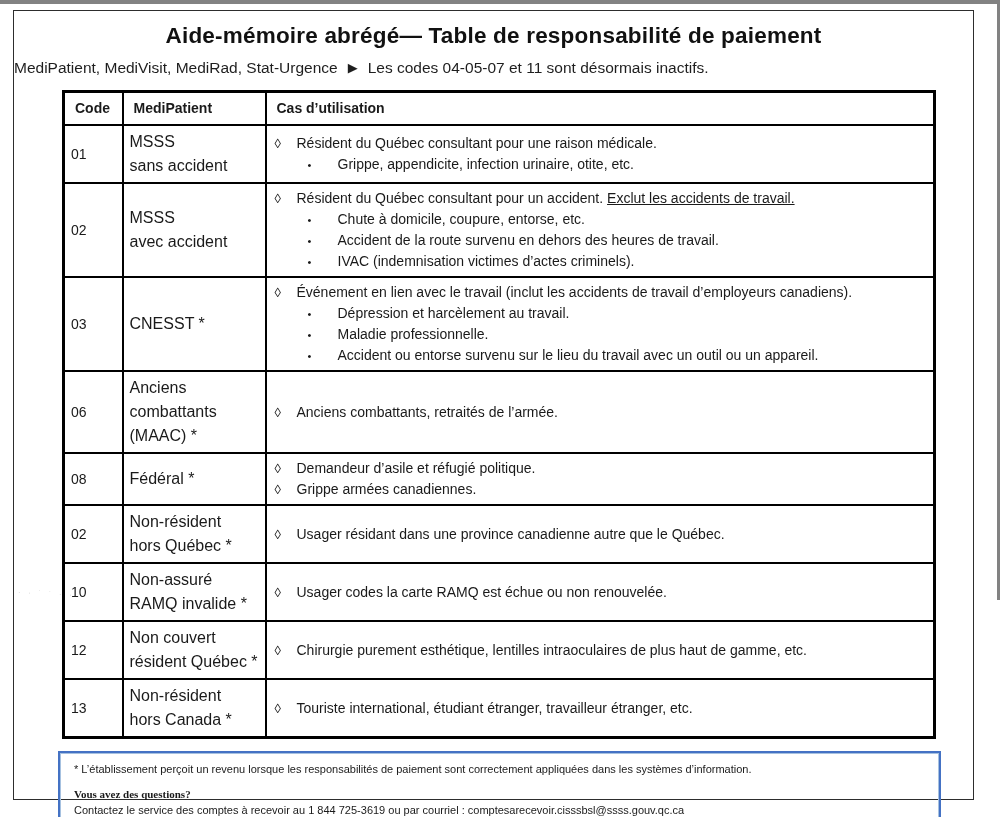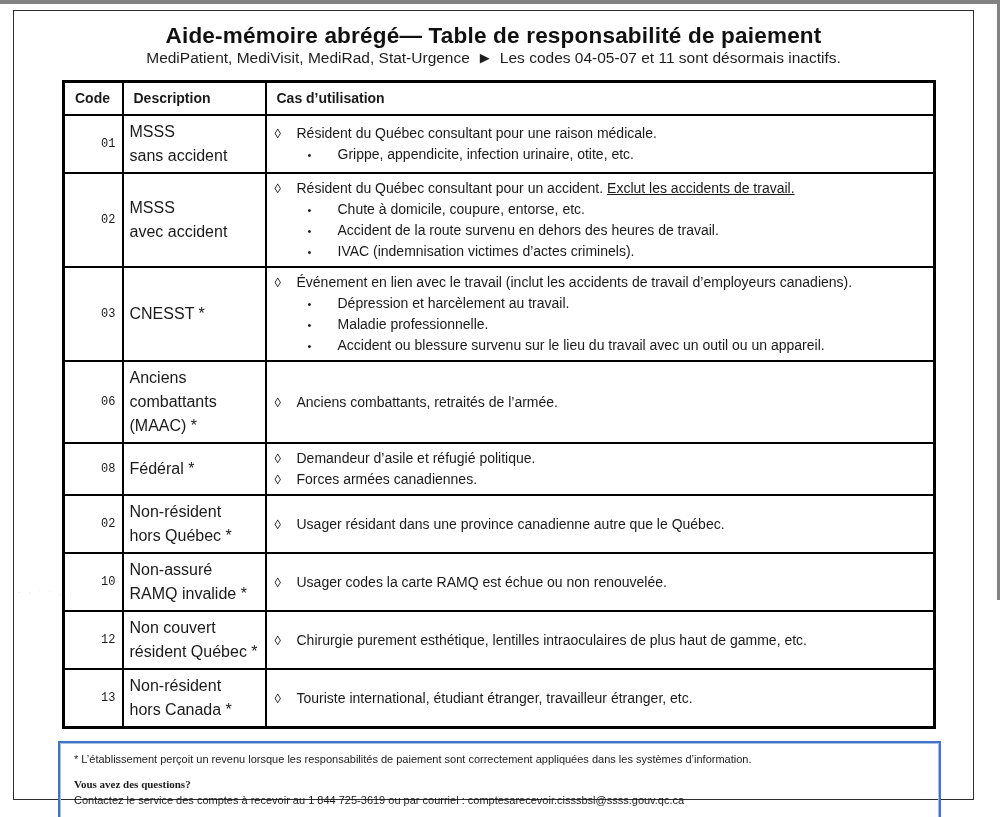--- a/index.html
+++ b/index.html
@@ -26,40 +26,40 @@
     position:absolute;left:13px;top:6px;width:961px;height:790px;
     border:1.5px solid #2d2d2d;background:#ffffff;
     padding-top:9px;
   }
   .title{
     margin:3px 20px 0;
     text-align:center;font-size:22.5px;font-weight:bold;color:#111;
     letter-spacing:0.2px;
   }
   .subtitle{
-    margin-top:0;text-align:center;font-size:15.5px;color:#1e1e1e;
+    margin-top:10px;text-align:left;font-size:15.5px;color:#1e1e1e;
   }
   .subtitle .arrow{margin:0 10px;font-size:13px;position:relative;top:-1px;}
   table.resp{
     margin:13px 0 0 48px;width:874px;
     border-collapse:collapse;
     border:3px solid var(--table-border);
     font-size:14px;line-height:1.5;
   }
   table.resp th,table.resp td{
     border:2px solid var(--table-border);
     vertical-align:middle;
     padding:4px 6px;
   }
   table.resp th{
     text-align:left;font-size:14px;font-weight:bold;padding:5px 6px 5px 10px;
   }
   th.code-h{width:59px;text-align:center;padding-left:6px;}
   th.desc-h{width:143px;}
-  td.code-cell{text-align:right;font-size:12px;font-family:Liberation Mono, monospace;}
+  td.code-cell{text-align:left;font-size:14px;}
   td.desc-cell{white-space:pre-line;padding-left:10px;font-size:16px;}
   td.cases-cell{padding:5px 8px;}
   .case-line{display:flex;align-items:baseline;}
   .case-line .marker{flex:0 0 auto;}
   .case-line.diamond{padding-left:2px;}
   .case-line.diamond .marker{width:22px;font-size:13px;}
   .case-line.bullet{padding-left:35px;}
   .case-line.bullet .marker{width:30px;font-size:11px;}
   .case-text .u{text-decoration:underline;}
   .note-box{
@@ -91,21 +91,21 @@
     <h1 class="title">Aide-mémoire abrégé— Table de responsabilité de paiement</h1>
 
     <div class="subtitle">
       <span>MediPatient, MediVisit, MediRad, Stat-Urgence</span><span class="arrow">▶</span><span>Les codes 04-05-07 et 11 sont désormais inactifs.</span>
     </div>
 
     <table class="resp">
       <thead>
         <tr>
           <th class="code-h">Code</th>
-          <th class="desc-h">Description</th>
+          <th class="desc-h">MediPatient</th>
           <th class="cases-h">Cas d’utilisation</th>
         </tr>
       </thead>
       <tbody>
           <tr>
             <td class="code-cell">01</td>
             <td class="desc-cell">MSSS
 sans accident</td>
             <td class="cases-cell">
               <div class="case-line diamond">
@@ -152,21 +152,21 @@
               <div class="case-line bullet">
                 <span class="marker">•</span>
                 <span class="case-text"><span>Dépression et harcèlement au travail.</span></span>
               </div>
               <div class="case-line bullet">
                 <span class="marker">•</span>
                 <span class="case-text"><span>Maladie professionnelle.</span></span>
               </div>
               <div class="case-line bullet">
                 <span class="marker">•</span>
-                <span class="case-text"><span>Accident ou blessure survenu sur le lieu du travail avec un outil ou un appareil.</span></span>
+                <span class="case-text"><span>Accident ou entorse survenu sur le lieu du travail avec un outil ou un appareil.</span></span>
               </div>
             </td>
           </tr>
           <tr>
             <td class="code-cell">06</td>
             <td class="desc-cell">Anciens
 combattants
 (MAAC) *</td>
             <td class="cases-cell">
               <div class="case-line diamond">
@@ -178,21 +178,21 @@
           <tr>
             <td class="code-cell">08</td>
             <td class="desc-cell">Fédéral *</td>
             <td class="cases-cell">
               <div class="case-line diamond">
                 <span class="marker">◊</span>
                 <span class="case-text"><span>Demandeur d’asile et réfugié politique.</span></span>
               </div>
               <div class="case-line diamond">
                 <span class="marker">◊</span>
-                <span class="case-text"><span>Forces armées canadiennes.</span></span>
+                <span class="case-text"><span>Grippe armées canadiennes.</span></span>
               </div>
             </td>
           </tr>
           <tr>
             <td class="code-cell">02</td>
             <td class="desc-cell">Non-résident
 hors Québec *</td>
             <td class="cases-cell">
               <div class="case-line diamond">
                 <span class="marker">◊</span>

